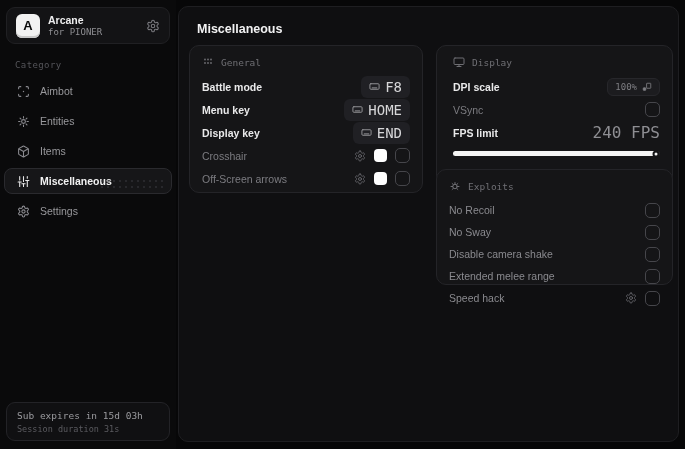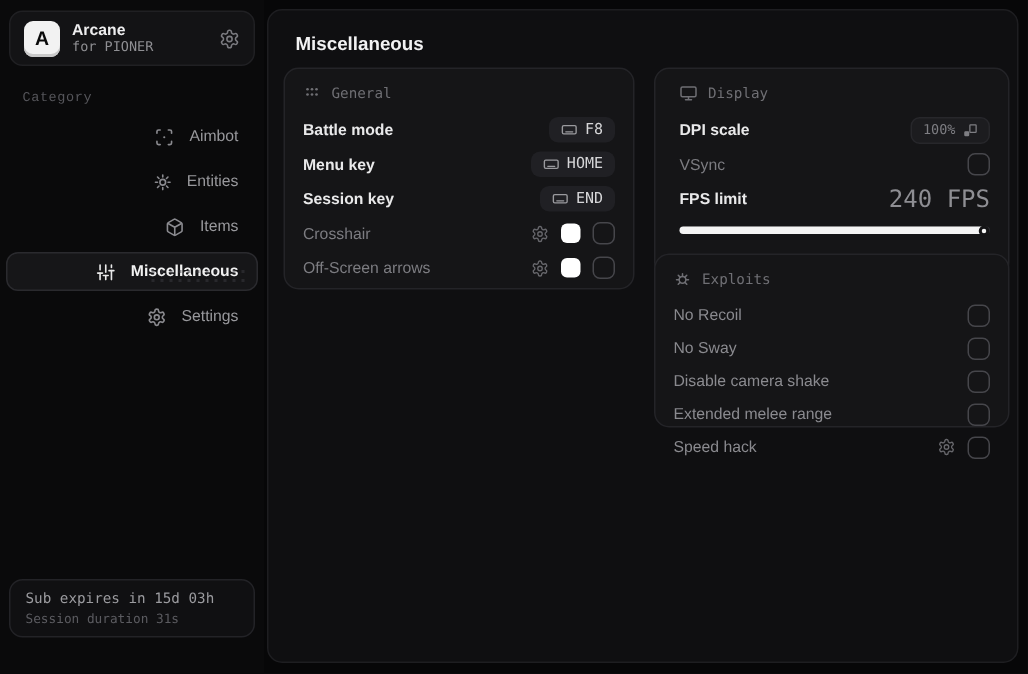--- a/index.html
+++ b/index.html
@@ -22,40 +22,40 @@
   .app-logo {
     width:24px; height:24px; background:#f2f2f2; border-radius:6px;
     display:flex; align-items:center; justify-content:center;
     color:#0a0a0a; font-weight:bold; font-size:13px;
     box-shadow:inset 0 -2px 0 #c9c9c9;
   }
   .app-name { font-size:10.5px; font-weight:bold; color:#ededee; line-height:1.25; }
   .app-sub { font-size:9px; color:#8f8f93; }
   .app-gear { margin-left:auto; color:#7b7b80; display:flex; }
 
-  .category-label { padding:16px 15px 8px 15px; font-size:9px; color:#55555a; letter-spacing:.4px;font-family:Liberation Mono, monospace; }
+  .category-label { padding:16px 15px 8px 15px; font-size:9px; color:#55555a; letter-spacing:.4px; }
 
   .nav { display:flex; flex-direction:column; gap:2px; }
   .nav-item {
     margin:0 4px; height:26px; border-radius:8px; border:1px solid transparent;
     display:flex; align-items:center; gap:10px; padding:0 12px;
-    color:#98989c; font-size:10.5px; cursor:pointer; position:relative; overflow:hidden;justify-content:flex-end;
+    color:#98989c; font-size:10.5px; cursor:pointer; position:relative; overflow:hidden;
   }
   .nav-item .nicon { display:flex; color:#8a8a8f; }
   .nav-item.active { background:#161618; border-color:#2a2a2e; color:#f2f2f2; font-weight:bold; }
   .nav-item.active .nicon { color:#e8e8e8; }
   .nav-item + .nav-item { margin-top:2px; }
   .nav-dots {
     position:absolute; right:6px; bottom:3px; width:66px; height:12px; opacity:.5;
     background-image:radial-gradient(#3a3a3f 1px, transparent 1.1px);
     background-size:6px 6px;
   }
 
   .sidebar-footer {
-    position:absolute; left:6px; right:6px; bottom:24px;
+    position:absolute; left:6px; right:6px; bottom:8px;
     background:#101012; border:1px solid #232327; border-radius:9px;
     padding:7px 10px 6px 10px;
   }
   .sf-line1 { font-size:9.5px; color:#9b9b9f; }
   .sf-line2 { font-size:8.5px; color:#5b5b60; margin-top:3px; }
 
   
   .main-panel {
     position:absolute; left:178px; top:6px; width:501px; height:436px;
     background:#0f0f11; border:1px solid #1e1e21; border-radius:10px;
@@ -76,21 +76,21 @@
 
   .row { display:flex; align-items:center; justify-content:space-between; height:23px; }
   .row-sm { height:22px; }
   .lbl-on  { font-size:10.5px; font-weight:bold; color:#e9e9ea; }
   .lbl-off { font-size:10.5px; color:#7c7c81; }
   .lbl-mid { font-size:10.5px; color:#8a8a8f; }
 
   .keybind {
     display:flex; align-items:center; gap:5px;
     background:#202024; border-radius:6px; padding:3px 8px;
-    font-size:10px; color:#d6d6d8; cursor:pointer;
+    font-size:14px; color:#d6d6d8; cursor:pointer;
   }
   .keybind .kicon { display:flex; color:#9a9a9e; }
 
   .controls { display:flex; align-items:center; gap:8px; }
   .mini-gear { display:flex; color:#67676c; cursor:pointer; }
   .swatch { width:13px; height:13px; border-radius:4px; cursor:pointer; }
   .checkbox { width:15px; height:15px; border-radius:5px; border:1.5px solid #46464b; background:transparent; cursor:pointer; }
 
   .select-pill {
     display:flex; align-items:center; gap:5px;
@@ -226,21 +226,21 @@
             <svg width="11" height="11" viewBox="0 0 24 24" fill="none" stroke="currentColor" stroke-width="2" stroke-linecap="round">
               <rect x="2" y="6" width="20" height="12" rx="2"></rect>
               <path d="M7 15h10"></path>
             </svg>
           </span>
         <span>HOME</span>
       </span>
     </div>
 
     <div class="row">
-      <span class="lbl-on">Session key</span>
+      <span class="lbl-on">Display key</span>
       <span class="keybind mono">
         <span class="kicon">
             <svg width="11" height="11" viewBox="0 0 24 24" fill="none" stroke="currentColor" stroke-width="2" stroke-linecap="round">
               <rect x="2" y="6" width="20" height="12" rx="2"></rect>
               <path d="M7 15h10"></path>
             </svg>
           </span>
         <span>END</span>
       </span>
     </div>

